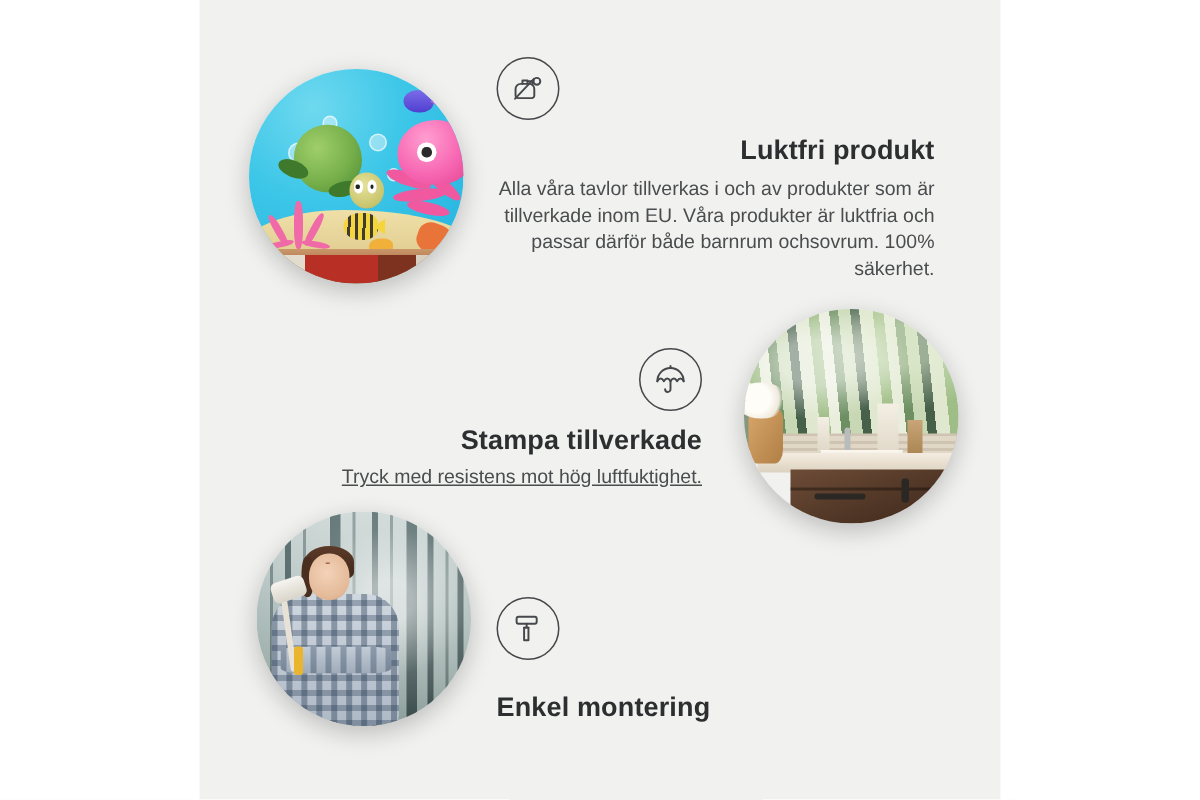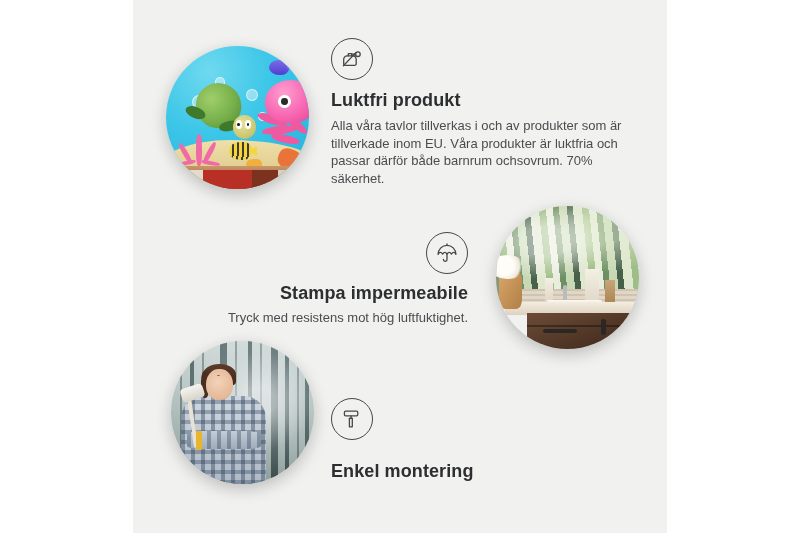--- a/index.html
+++ b/index.html
@@ -313,29 +313,29 @@
     letter-spacing: 0.1px;
     white-space: nowrap;
   }
   .feat-body {
     font-size: 13px;
     line-height: 17.5px;
     color: #4a4c4e;
   }
 
   
-  #feature-odorless { left: 331px; top: 38px; width: 292px; }
+  #feature-odorless { left: 331px; top: 38px; width: 292px; text-align: right; }
   #feature-odorless .feat-title { margin-top: 10px; }
   #feature-odorless .feat-body { margin-top: 6px; }
 
   
   #feature-waterproof { left: 206px; top: 232px; width: 262px; text-align: right; }
   #feature-waterproof .feat-icon { margin-left: auto; }
   #feature-waterproof .feat-title { margin-top: 9px; }
-  #feature-waterproof .feat-body { margin-top: 5px; white-space: nowrap; }
+  #feature-waterproof .feat-body { margin-top: 5px; white-space: nowrap; text-decoration: underline; }
 
   
   #feature-easy-mount { left: 331px; top: 398px; width: 262px; }
   #feature-easy-mount .feat-title { margin-top: 21px; }
   #feature-easy-mount .feat-body { margin-top: 5px; }
 </style>
 </head>
 <body>
 
 <div id="promo-page">
@@ -439,33 +439,33 @@
       <svg width="26" height="26" viewBox="0 0 26 26" fill="none" stroke="#45474a" stroke-width="1.3" stroke-linecap="round" stroke-linejoin="round">
         <path d="M6.4 19.4h9.1a1.7 1.7 0 0 0 1.7-1.7v-4.4a3.4 3.4 0 0 0-3.4-3.4H8.1a3.4 3.4 0 0 0-3.4 3.4v4.4a1.7 1.7 0 0 0 1.7 1.7z"></path>
         <path d="M9.3 9.9V7.6h3.4v2.3"></path>
         <path d="M12.9 8.1h3.1v2.2"></path>
         <circle cx="18.9" cy="8.2" r="2.3"></circle>
         <path d="M16.2 8.2h.4"></path>
         <path d="M4.4 19.8 16.9 6.6"></path>
       </svg>
     </div>
     <div class="feat-title">Luktfri produkt</div>
-    <div class="feat-body">Alla våra tavlor tillverkas i och av produkter som är tillverkade inom EU. Våra produkter är luktfria och passar därför både barnrum ochsovrum. 70% säkerhet.</div>
+    <div class="feat-body">Alla våra tavlor tillverkas i och av produkter som är tillverkade inom EU. Våra produkter är luktfria och passar därför både barnrum ochsovrum. 100% säkerhet.</div>
   </div>
 
   <div class="feature" id="feature-waterproof">
     <div class="feat-icon">
       <svg width="26" height="26" viewBox="0 0 26 26" fill="none" stroke="#45474a" stroke-width="1.3" stroke-linecap="round" stroke-linejoin="round">
         <path d="M4.2 14.1a8.8 8.8 0 0 1 17.6 0"></path>
         <path d="M4.2 14.1c1.5-2.4 3-2.4 4.4 0 1.5-2.4 3-2.4 4.4 0 1.5-2.4 3-2.4 4.4 0 1.5-2.4 3-2.4 4.4 0"></path>
         <path d="M13 14.1v5.4a1.8 1.8 0 0 1-3.6 0"></path>
         <path d="M13 5.3V4"></path>
       </svg>
     </div>
-    <div class="feat-title">Stampa impermeabile</div>
+    <div class="feat-title">Stampa tillverkade</div>
     <div class="feat-body">Tryck med resistens mot hög luftfuktighet.</div>
   </div>
 
   <div class="feature" id="feature-easy-mount">
     <div class="feat-icon">
       <svg width="26" height="26" viewBox="0 0 26 26" fill="none" stroke="#45474a" stroke-width="1.3" stroke-linecap="round" stroke-linejoin="round">
         <rect x="5.4" y="5.2" width="13.4" height="4.6" rx="1.3"></rect>
         <path d="M12.1 9.8v2.6h-1.7v8.4h2.9v-8.4h-1.2"></path>
         <path d="M10.4 12.4h2.9"></path>
       </svg>

